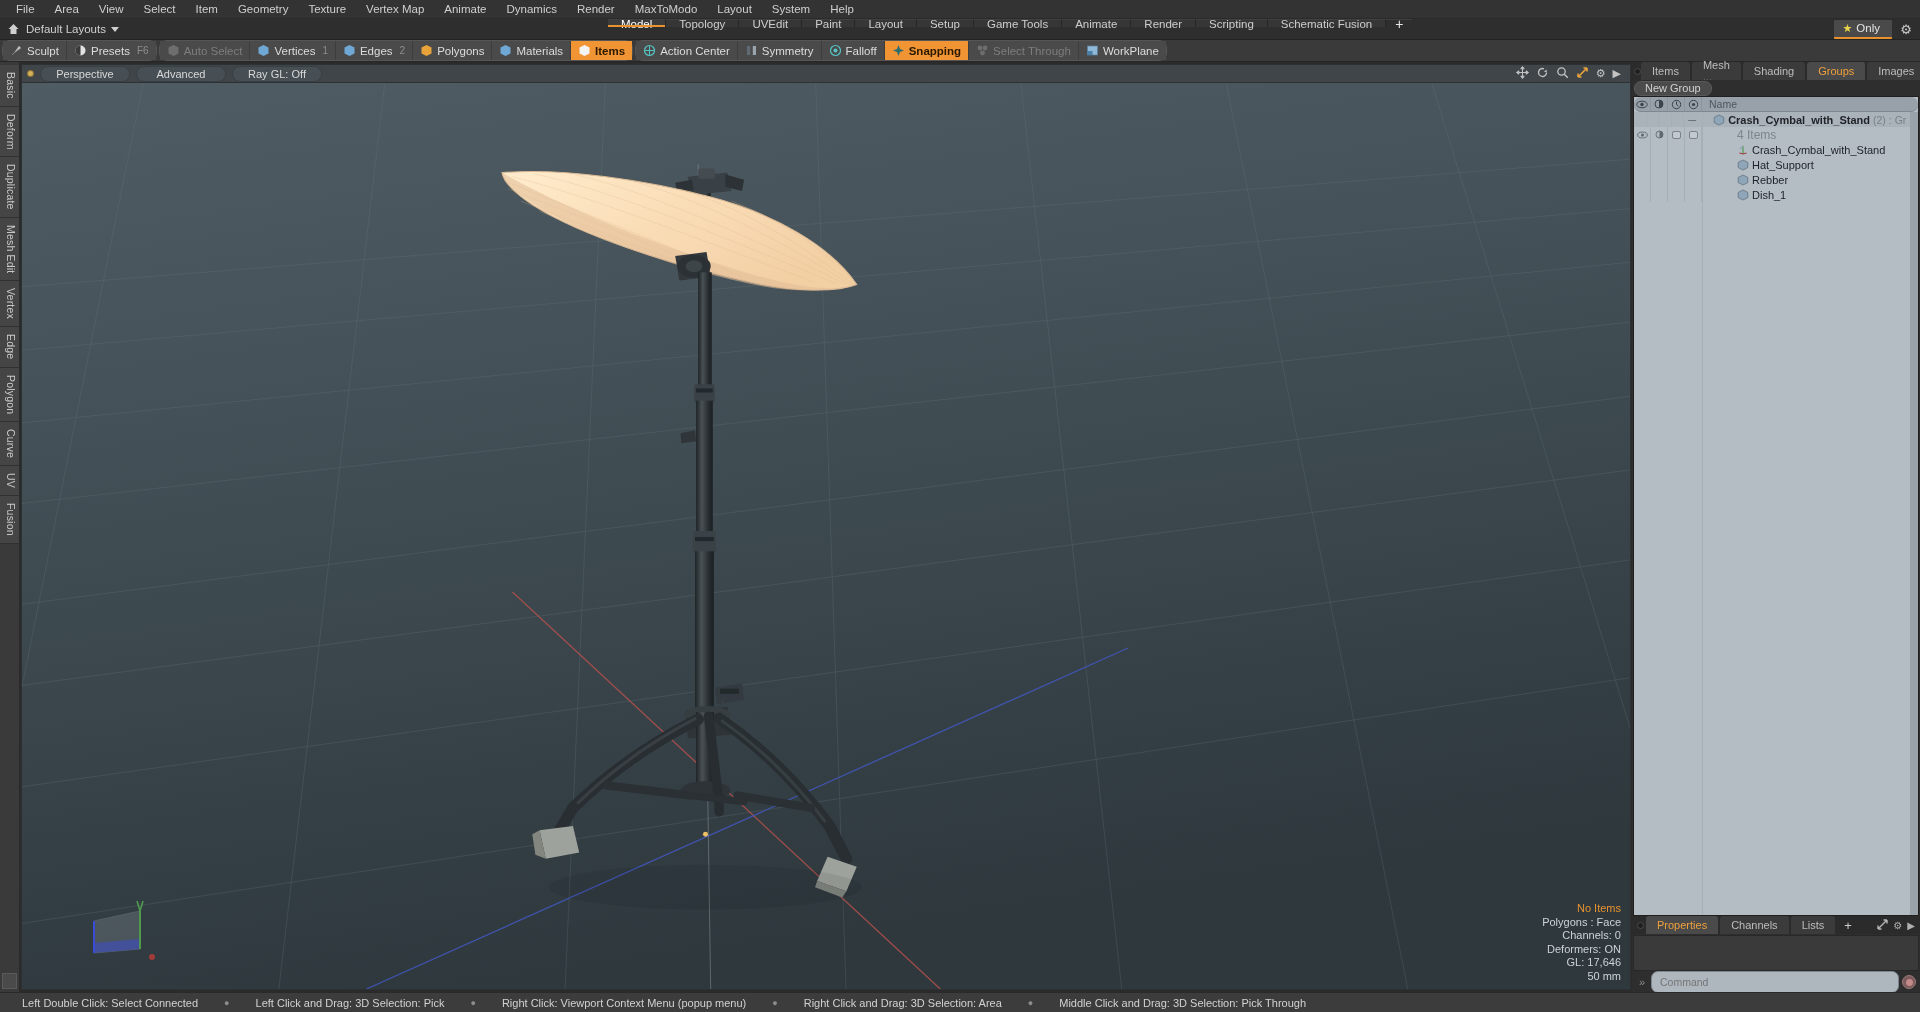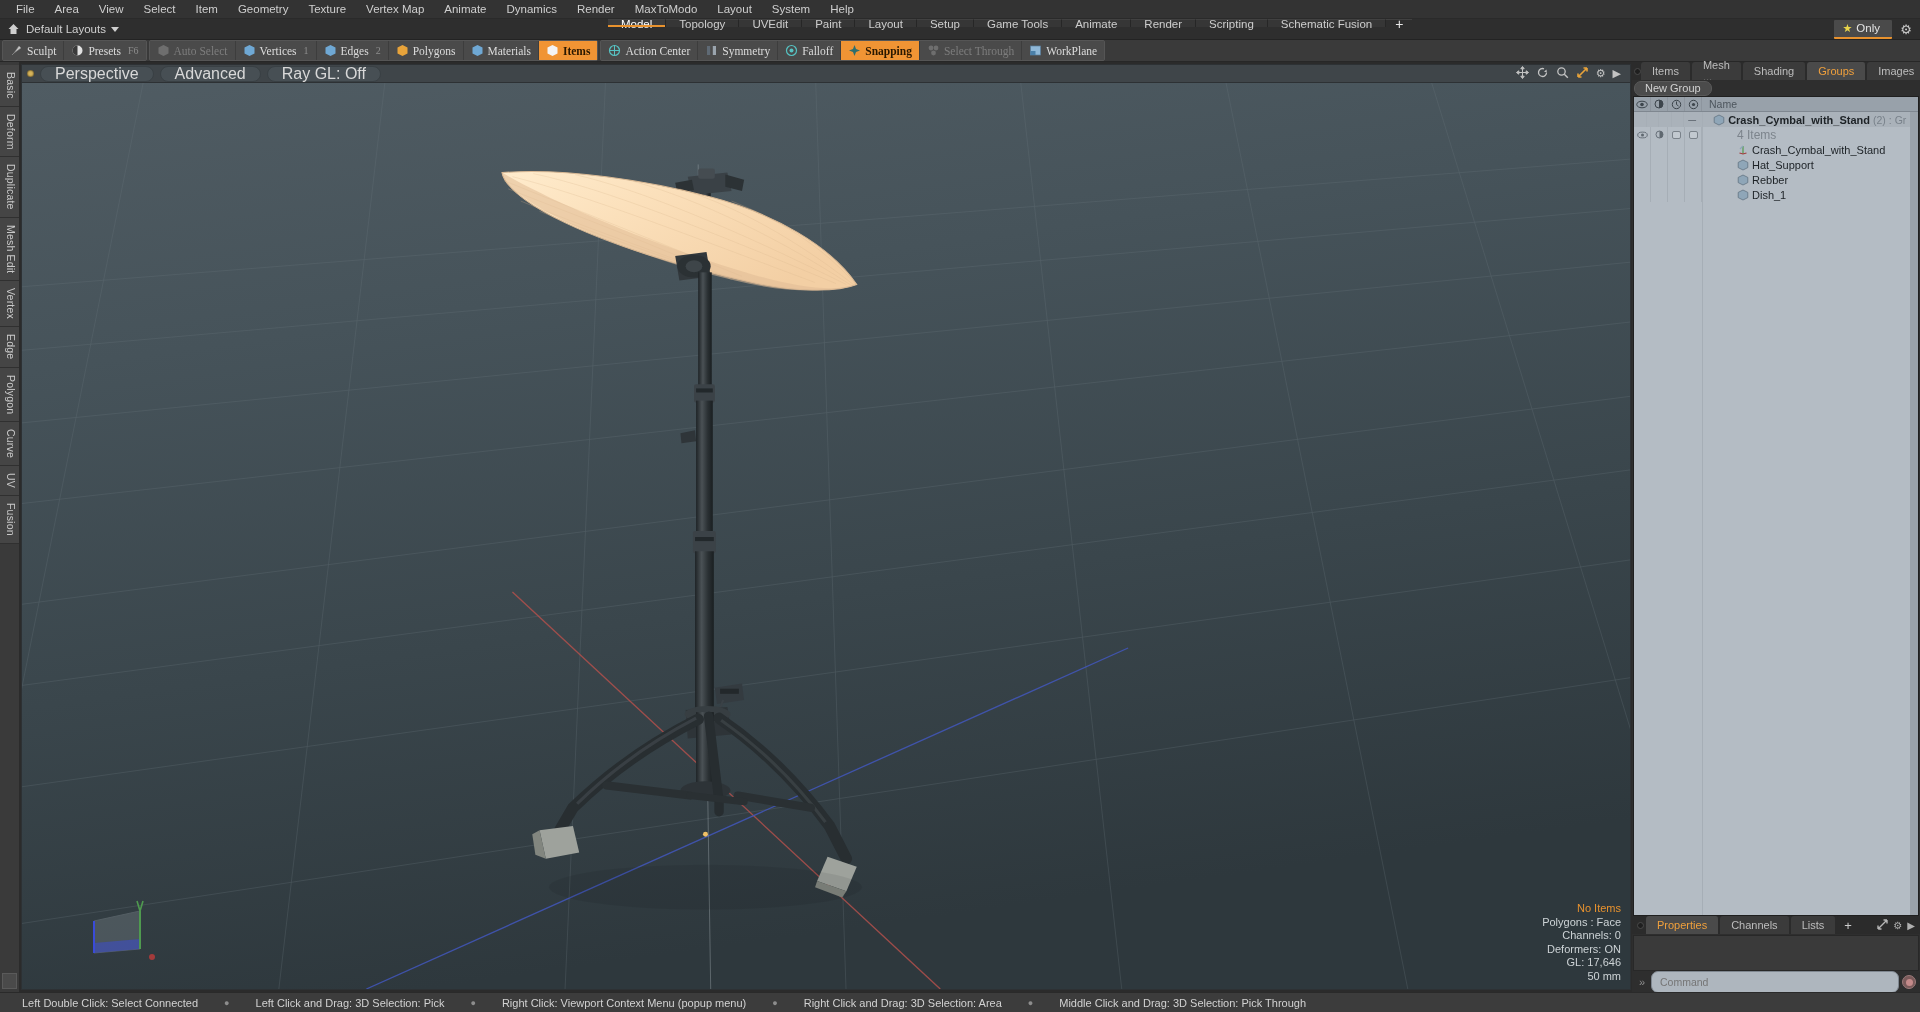--- a/index.html
+++ b/index.html
@@ -57,21 +57,21 @@
     border-bottom: 2px solid #e8922e; line-height: 15px;
   }
   .star { color: #e8d44a; font-size: 11px; }
   .gear-btn { width: 20px; text-align: center; color: #c9c9c9; font-size: 13px; cursor: default;}
 
   
   .toolbar {
     height: 22px; background: #3a3a3a; display: flex; align-items: stretch; flex: 0 0 22px;
     padding: 0 2px; gap: 2px; border-bottom: 1px solid #272727;
   }
-  .tgroup { display: flex; align-items: stretch; background: #4a4a4a; border: 1px solid #555; border-radius: 2px; font-family: Liberation Serif, serif;}
+  .tgroup { display: flex; align-items: stretch; background: #4a4a4a; border: 1px solid #555; border-radius: 8px;}
   .tbtn {
     display: flex; align-items: center; gap: 4px; padding: 0 7px; font-size: 11.5px;
     color: #dcdcdc; cursor: default; background: #4a4a4a; border-right: 1px solid #3d3d3d;
     white-space: nowrap;
   }
   .tbtn:last-child { border-right: none; }
   .tbtn.dim { color: #7d7d7d; }
   .tbtn.on { background: #f09434; color: #2a1800; font-weight: bold; }
   .tbtn .num { color: #8d8d8d; font-size: 10px; margin-left: 3px; }
   .ic { width: 13px; height: 13px; display: inline-block; flex: 0 0 13px; }
@@ -94,21 +94,21 @@
   .vtabs .sq { height: 16px; margin: 3px 2px; background: #4a4a4a; border: 1px solid #5a5a5a; }
 
   
   .viewport-wrap { flex: 1 1 auto; display: flex; flex-direction: column; min-width: 0; padding: 2px 1px 2px 2px;}
   .vp-header {
     height: 18px; background: #3f4549; display: flex; align-items: center; gap: 6px;
     padding: 0 5px; flex: 0 0 18px; border: 1px solid #2d3134; border-bottom: none;
   }
   .vp-dot { width: 7px; height: 7px; border-radius: 50%; background: #d8b55a; box-shadow: 0 0 2px #000 inset;}
   .vp-btn {
-    font-size: 16px; color: #d8d8d8; background: #474f54; border: 1px solid #394044;
+    font-size: 11px; color: #d8d8d8; background: #474f54; border: 1px solid #394044;
     border-radius: 8px; padding: 0 14px; line-height: 14px; cursor: default; min-width: 90px; text-align:center;
   }
   .vp-right-icons { margin-left: auto; display: flex; align-items: center; gap: 7px; padding-right: 4px;}
   .vp-right-icons .vic { color: #c3c3c3; font-size: 11px; cursor: default; line-height: 1;}
   .vp-right-icons .vic.orange { color: #e8a33a; }
 
   .viewport {
     flex: 1 1 auto; position: relative; overflow: hidden;
     background: linear-gradient(170deg, #4a565c 0%, #3f4b51 35%, #364146 70%, #2f383d 100%);
     border: 1px solid #2d3134;
@@ -137,21 +137,21 @@
   .ptab.plus { padding: 0 7px; background: #2b2b2b; border-right: none; color:#ccc; font-size:13px;}
   .panel-tabs .pcorner { margin-left: auto; display: flex; align-items: center; gap: 5px; padding: 0 5px; color: #b0b0b0; font-size: 10px;}
 
   .newgroup-row { height: 16px; background: #2e2e2e; display: flex; align-items: center; padding: 1px 2px; flex: 0 0 16px; }
   .newgroup-btn {
     font-size: 11px; color: #d2d2d2; background: #4b4b4b; border: 1px solid #595959;
     border-radius: 7px; padding: 0 10px; line-height: 13px; cursor: default;
   }
 
   .tree-wrap { flex: 1 1 auto; background: #b4bcc4; border: 1px solid #1f1f1f; margin: 0 1px; display: flex; flex-direction: column; min-height: 0; overflow:hidden;}
-  .tree-head { height: 15px; background: #98a1aa; display: flex; align-items: center; flex: 0 0 15px; border-bottom: 1px solid #7f8790;}
+  .tree-head { height: 15px; background: #98a1aa; display: flex; align-items: center; flex: 0 0 15px; border-bottom: 1px solid #7f8790; border-radius: 7px;}
   .tree-head .col { width: 17px; display: flex; align-items: center; justify-content: center; border-right: 1px solid #8d959e; height: 100%; }
   .tree-head .namecol { flex: 1 1 auto; font-size: 10.5px; color: #4d555d; padding-left: 7px; }
   .tree-body { flex: 1 1 auto; position: relative; overflow: hidden; }
   .trow { display: flex; align-items: center; height: 15px; font-size: 11px; color: #1d2226; }
   .trow .gcol { width: 17px; display: flex; align-items:center; justify-content:center; border-right: 1px solid #a6aeb6; height:100%;}
   .trow .tname { padding-left: 4px; display: flex; align-items: center; gap: 3px; white-space: nowrap; }
   .trow.group .tname { font-weight: bold; }
   .trow .meta { color: #78818a; font-weight: normal; font-size: 10.5px; }
   .trow.sub { color: #7c848c; font-size: 12px; }
   .tname .indent { display:inline-block; width: 22px; }

